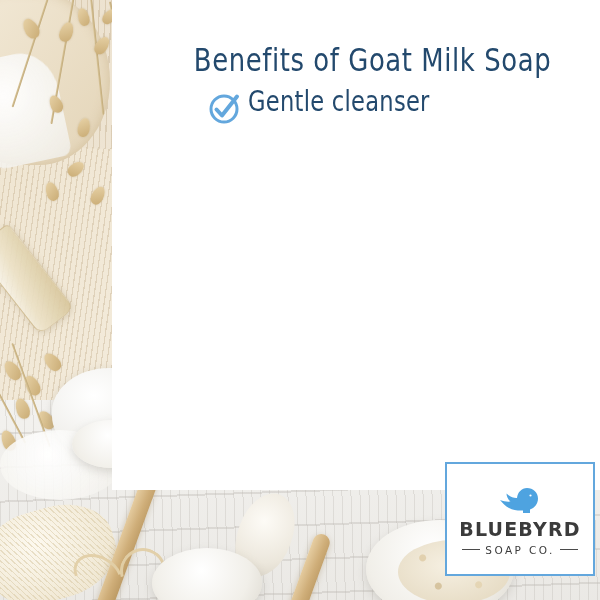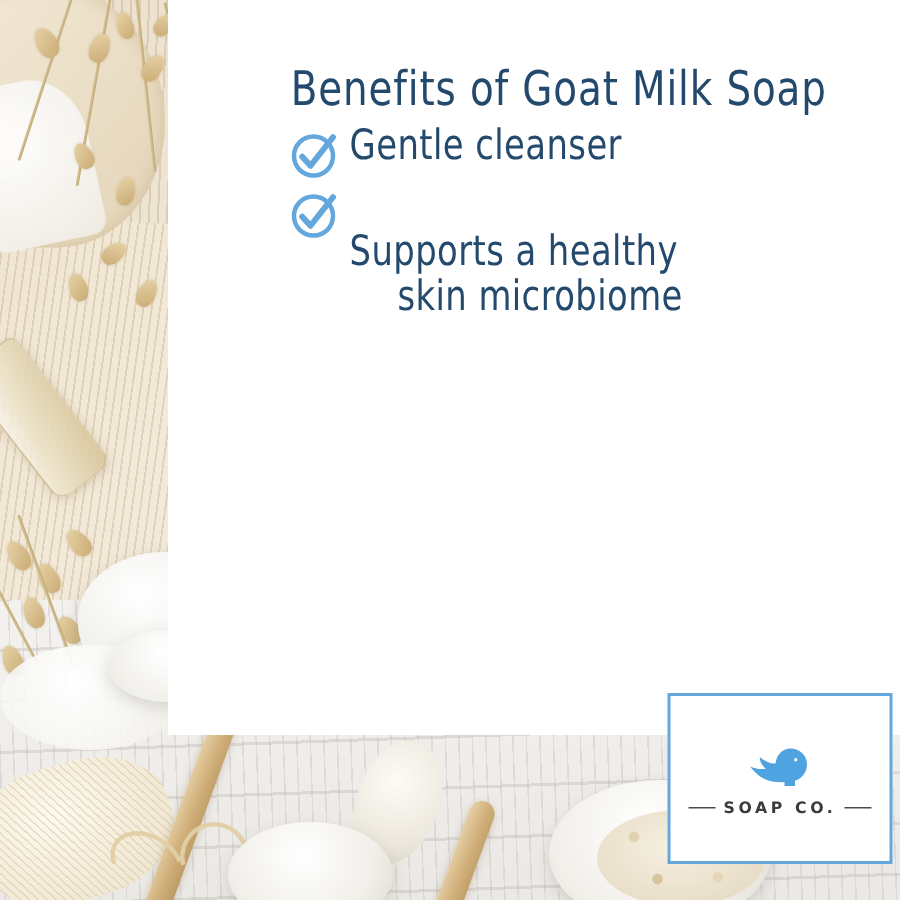--- a/index.html
+++ b/index.html
@@ -134,21 +134,21 @@
     font-size:27px;
     font-weight:400;
     color:#23496d;
     text-align:center;
     letter-spacing:.6px;
     margin-top:12px;
     margin-bottom:10px;
     transform:scaleY(1.18) scaleX(.96);
     transform-origin:center top;
   }
-  #benefits-list { list-style:none; margin:0; padding:0 0 0 34px; }
+  #benefits-list { list-style:none; margin:15px; padding:0 0 0 34px; }
   .benefit-item {
     display:flex;
     align-items:flex-start;
     margin-bottom:3px;
   }
   .check-icon { flex:0 0 auto; width:34px; height:34px; margin-top:3px; }
   .benefit-text {
     font-family:"DejaVu Sans", sans-serif;
     font-size:24px;
     color:#23496d;
@@ -171,21 +171,21 @@
   #bird-icon { width:46px; height:34px; margin-bottom:1px; }
   #logo-name {
     font-family:"DejaVu Sans", sans-serif;
     font-size:19px; font-weight:bold; letter-spacing:1.2px;
     color:#3b3b3b;
   }
   #logo-sub-row { display:flex; align-items:center; gap:5px; margin-top:4px; }
   .logo-rule { width:18px; height:1.5px; background:#4a4a4a; }
   #logo-sub {
     font-family:"DejaVu Sans", sans-serif;
-    font-size:10.5px; letter-spacing:2.4px; color:#3b3b3b;font-weight:bold;
+    font-size:10.5px; letter-spacing:2.4px; color:#3b3b3b;
   }
 </style>
 </head>
 <body>
 
 <div id="photo-bg">
   <div class="bg-woodR"></div>
   <div class="bg-tray"></div>
   <div class="bg-tray2"></div>
   <div class="bg-wood"></div>
@@ -257,45 +257,34 @@
           <path d="M8.5 18.5 L14 24.5 L29 5.5" fill="none" stroke="#63a7dd" stroke-width="4" stroke-linecap="round" stroke-linejoin="round"></path>
         </svg>
       </span>
       <span class="benefit-text">Gentle cleanser</span>
     </li>
 
 
 
 
 
-    <li class="benefit-item wrap">
-      <span class="check-icon">
-        <svg viewBox="0 0 34 34" width="34" height="34" aria-hidden="true">
-          <circle cx="16" cy="18" r="13" fill="none" stroke="#63a7dd" stroke-width="3"></circle>
-          <path d="M8.5 18.5 L14 24.5 L29 5.5" fill="none" stroke="#63a7dd" stroke-width="4" stroke-linecap="round" stroke-linejoin="round"></path>
-        </svg>
-      </span>
-      <span class="benefit-text">
-        <span>Supports a healthy</span>
-        <span class="line2">skin microbiome</span>
-      </span>
-    </li>
 
   </ul>
 </div>
 
 <div id="logo-box">
   <span id="bird-icon">
     <svg viewBox="0 0 46 34" width="46" height="34" aria-hidden="true">
       <path d="M30 5 C36 5 41 9.5 41 15.5 C41 21 37.5 25 33 26.5
                L33 30 L26 30 L26 27.5 C21 27.8 16 27 12 25
                C8.5 23.2 5.5 20.2 3 17 C7 18.5 10 19 13.5 18.6
                C11 16.5 9.5 13.6 9.5 10.6 C13 13.8 16.5 15.2 20 15
                C20.6 9.4 24.6 5 30 5 Z" fill="#4ea3e0"></path>
       <circle cx="33.5" cy="12.5" r="1.1" fill="#ffffff"></circle>
     </svg>
   </span>
+  <div id="logo-name">BLUEBYRD</div>
   <div id="logo-sub-row">
     <span class="logo-rule"></span>
     <span id="logo-sub">SOAP CO.</span>
     <span class="logo-rule"></span>
   </div>
 </div>
 
 </body></html>

